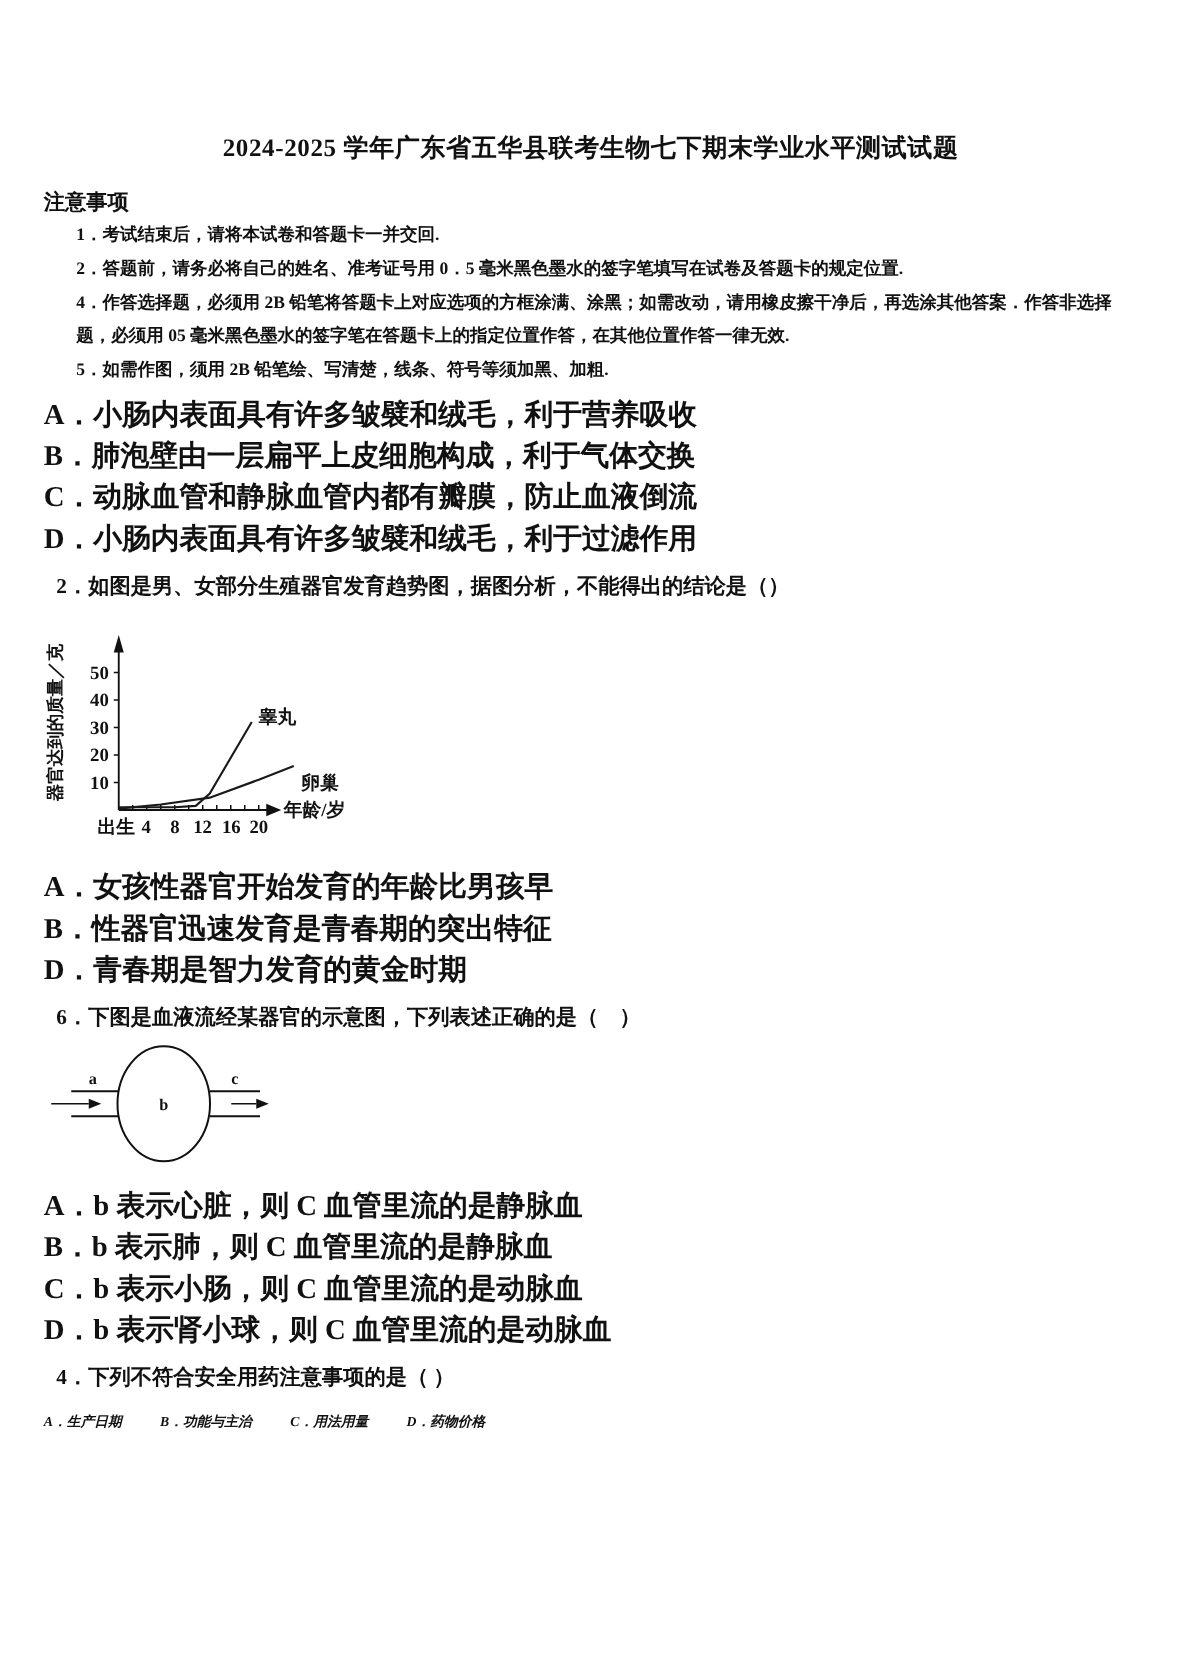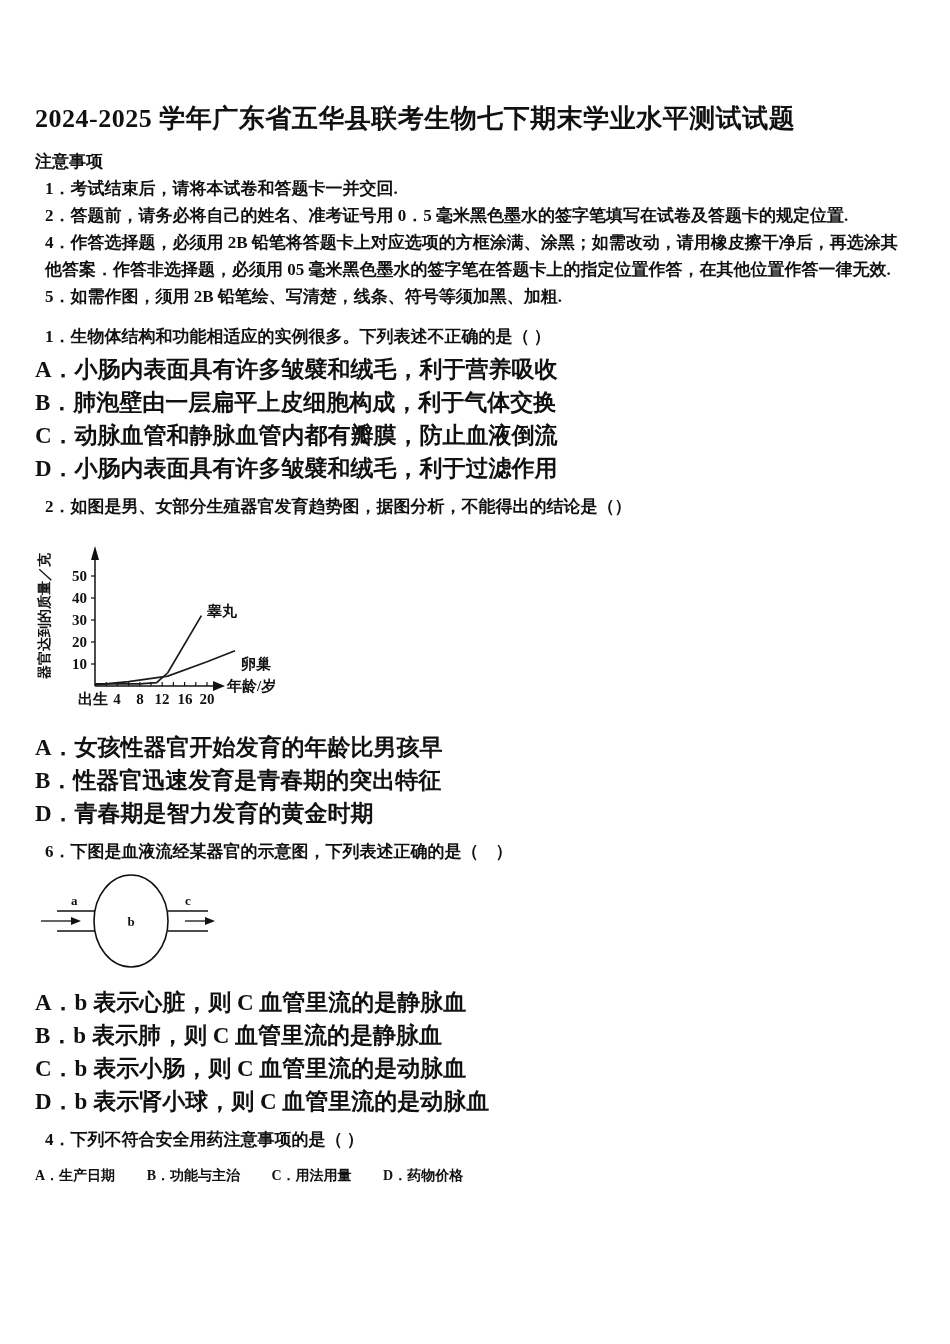--- a/index.html
+++ b/index.html
@@ -5,29 +5,29 @@
   * { margin:0; padding:0; box-sizing:border-box; }
   html,body { background:#ffffff; }
   body {
     width:950px; height:1344px; overflow:hidden;
     color:#111111;
     font-family:"Liberation Serif", serif;
     font-weight:600;
   }
   .page { padding:104px 40px 0 35px; }
   .title {
-    font-size:26px; font-weight:700; 
+    font-size:20px; font-weight:700; text-align:center;
     line-height:30px; margin-bottom:14px; letter-spacing:0.5px;
   }
   .notice-heading { font-size:17px; line-height:27px; }
-  .note { font-size:17px; line-height:27px; margin-left:10px; }
+  .note { font-size:14px; line-height:27px; margin-left:26px; }
   .question { margin-top:0; }
   .stem { font-size:17px; line-height:22px; margin-top:16px; margin-left:10px; }
   .option { font-size:23px; line-height:22px; margin-top:11px; margin-left:0; }
-  .inline-options { font-size:14px; line-height:22px; margin-top:14px; }
+  .inline-options { font-size:11px; line-height:22px; margin-top:14px;font-style:italic; }
   .inline-options span { margin-right:28px; }
   figure { margin:0; }
   .figure-chart { margin:8px 0 2px 0; width:420px; height:200px; }
   .figure-diagram { margin:8px 0 0 0; width:260px; height:110px; }
   svg text {
     font-family:"Liberation Serif", serif;
     font-weight:600; fill:#111111; font-size:15px;
   }
   svg .small-label { font-size:13px; }
   svg .ylab { font-size:14px; }
@@ -39,21 +39,20 @@
 
   <h1 class="title">2024-2025 学年广东省五华县联考生物七下期末学业水平测试试题</h1>
 
   <div class="notice-heading">注意事项</div>
   <p class="note">1．考试结束后，请将本试卷和答题卡一并交回.</p>
   <p class="note">2．答题前，请务必将自己的姓名、准考证号用 0．5 毫米黑色墨水的签字笔填写在试卷及答题卡的规定位置.</p>
   <p class="note">4．作答选择题，必须用 2B 铅笔将答题卡上对应选项的方框涂满、涂黑；如需改动，请用橡皮擦干净后，再选涂其他答案．作答非选择题，必须用 05 毫米黑色墨水的签字笔在答题卡上的指定位置作答，在其他位置作答一律无效.</p>
   <p class="note">5．如需作图，须用 2B 铅笔绘、写清楚，线条、符号等须加黑、加粗.</p>
 
   <section class="question">
-    <p class="stem">1．生物体结构和功能相适应的实例很多。下列表述不正确的是（ ）</p>
     <p class="option">A．小肠内表面具有许多皱襞和绒毛，利于营养吸收</p>
     <p class="option">B．肺泡壁由一层扁平上皮细胞构成，利于气体交换</p>
     <p class="option">C．动脉血管和静脉血管内都有瓣膜，防止血液倒流</p>
     <p class="option">D．小肠内表面具有许多皱襞和绒毛，利于过滤作用</p>
   </section>
 
   <section class="question">
     <p class="stem">2．如图是男、女部分生殖器官发育趋势图，据图分析，不能得出的结论是（）</p>
 
     <figure class="figure-chart">

